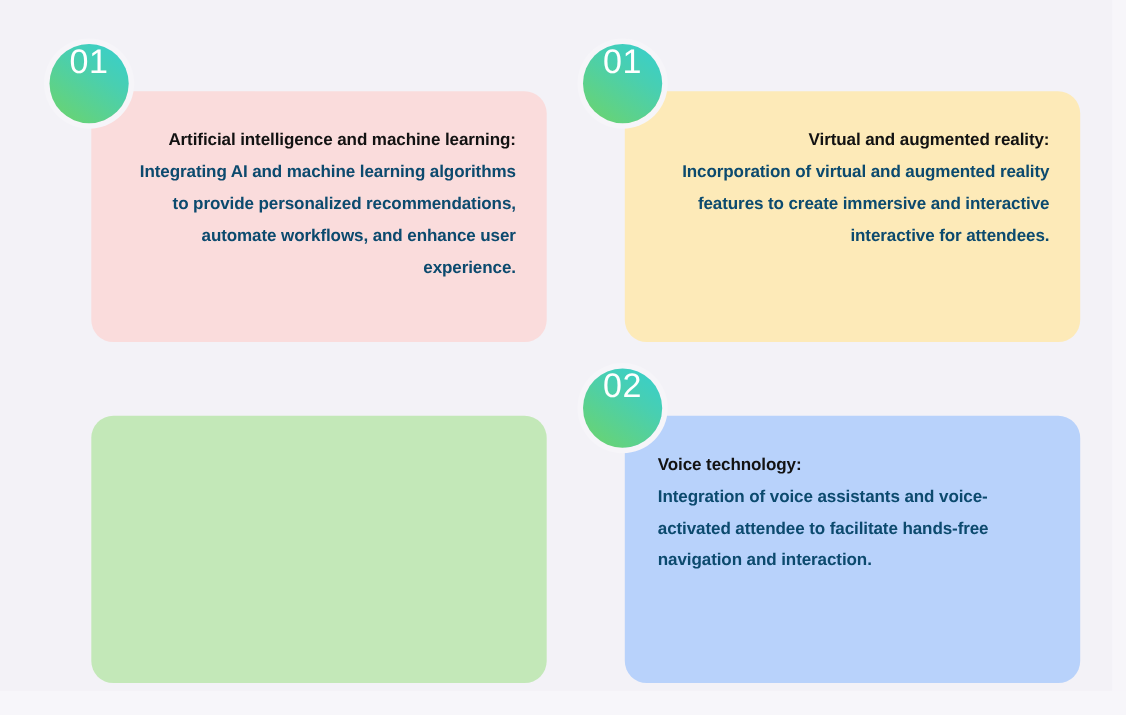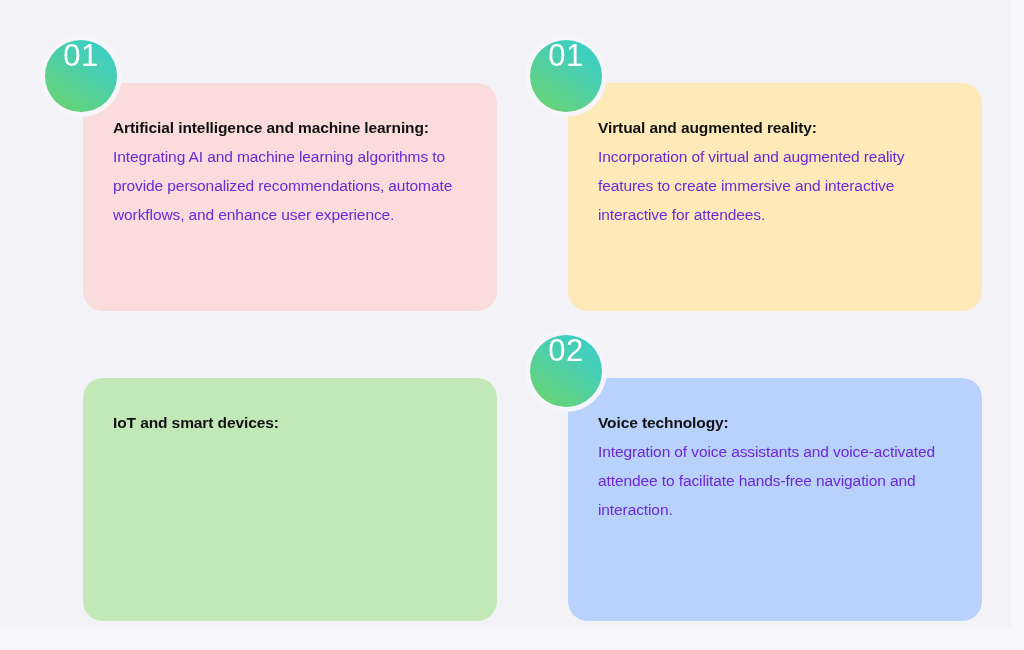--- a/index.html
+++ b/index.html
@@ -41,21 +41,21 @@
 
   .card-unit {
     position: absolute;
     width: 440px;
     height: 250px;
   }
 
   
   .pos-r1c1 { left: 45px;  top: 40px;  }
   .pos-r1c2 { left: 530px; top: 40px;  }
-  .pos-r1c1 .card, .pos-r1c2 .card { height: 228px; }
+  .pos-r1c1 .card, .pos-r1c2 .card { height: 228px; text-align: right; }
 
   .pos-r2c1 { left: 45px;  top: 335px; }
   .pos-r2c2 { left: 530px; top: 335px; }
   .pos-r2c1 .card, .pos-r2c2 .card { height: 243px; }
 
   .card {
     position: absolute;
     left: 38px;
     top: 43px;
     width: 414px;
@@ -71,22 +71,22 @@
   .card-heading {
     font-size: 15.5px;
     font-weight: bold;
     color: #121212;
     line-height: 29px;
     letter-spacing: -0.1px;
   }
 
   .card-body {
     font-size: 15.5px;
-    font-weight: normal;
-    color: #6d28d9;
+    font-weight: bold;
+    color: #0c4a6e;
     line-height: 29px;
     letter-spacing: -0.1px;
   }
 
   
   .badge {
     position: absolute;
     left: 0;
     top: 0;
     width: 72px;
@@ -132,21 +132,20 @@
       <div class="card-heading">Virtual and augmented reality:</div>
       <div class="card-body">Incorporation of virtual and augmented reality features to create immersive and interactive interactive for attendees.</div>
     </div>
     <div class="badge">
       <span class="badge-number">01</span>
     </div>
   </div>
 
   <div class="card-unit pos-r2c1">
     <div class="card card-green">
-      <div class="card-heading">IoT and smart devices:</div>
     </div>
   </div>
 
   <div class="card-unit pos-r2c2">
     <div class="card card-blue">
       <div class="card-heading">Voice technology:</div>
       <div class="card-body">Integration of voice assistants and voice-activated attendee to facilitate hands-free navigation and interaction.</div>
     </div>
     <div class="badge">
       <span class="badge-number">02</span>

